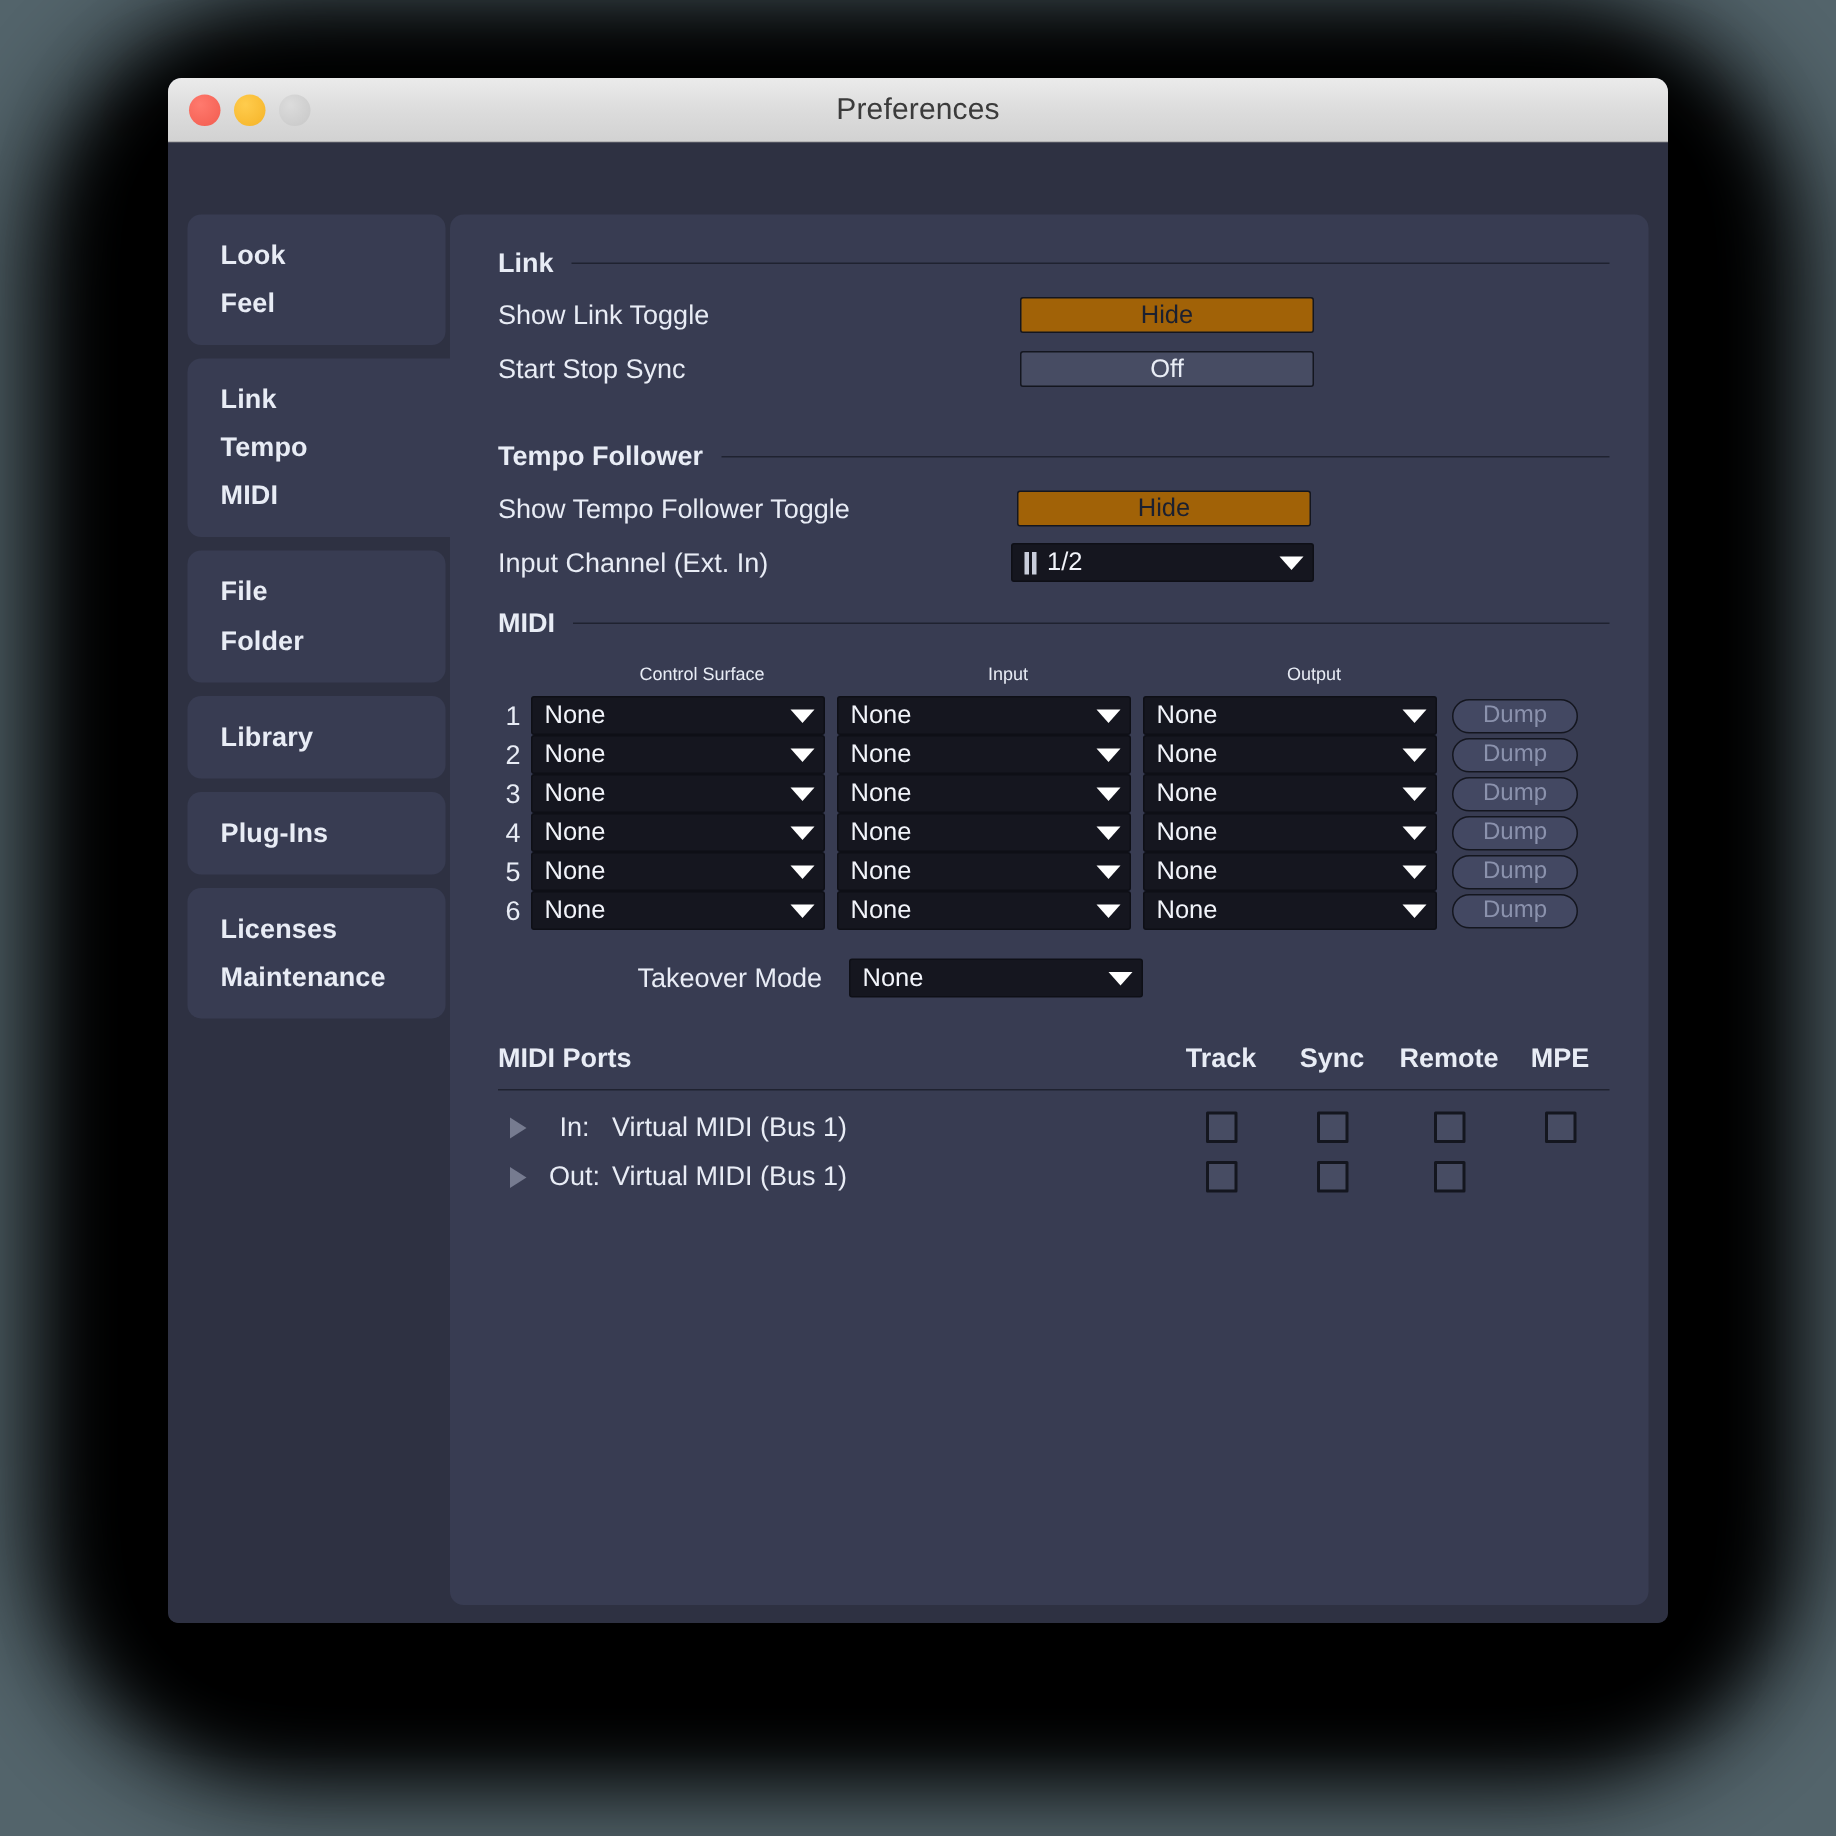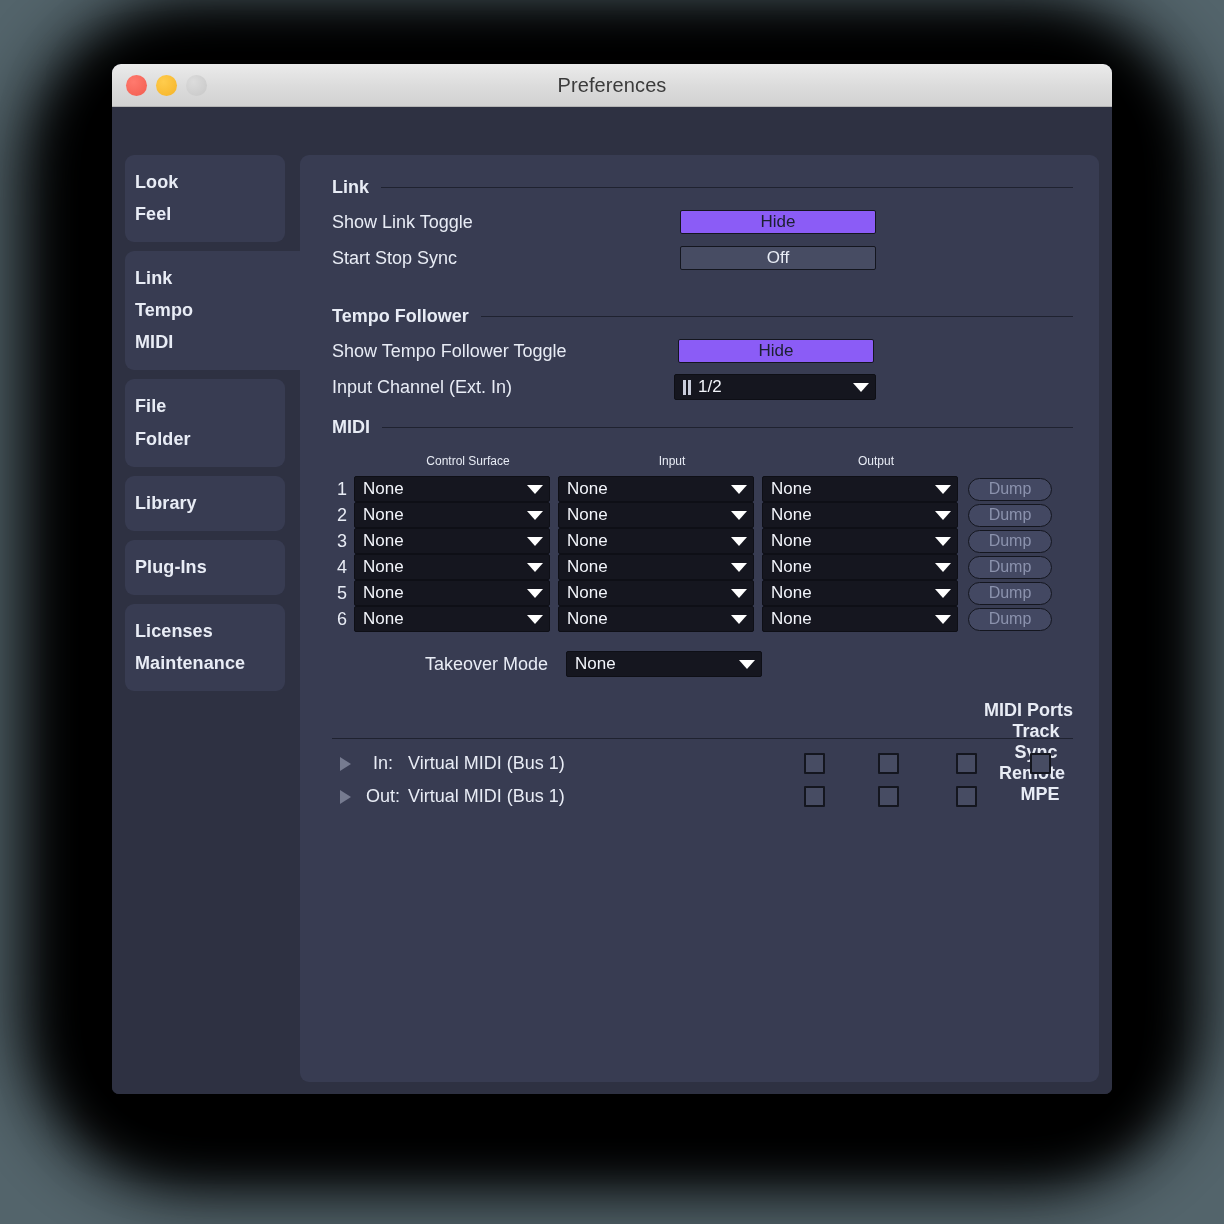--- a/index.html
+++ b/index.html
@@ -41,21 +41,21 @@
     border-radius: 180px;
     background: #000000;
     filter: blur(34px);
     opacity: 0.92;
   }
 
   
   #window {
     position: absolute;
     left: 112px;
-    top: 64px;
+    top: 52px;
     width: 1000px;
     height: 1030px;
     border-radius: 9px 9px 7px 7px;
     overflow: hidden;
     background: #2e3142;
     box-shadow: 0 18px 60px rgba(0,0,0,0.85);
   }
 
   
   #titlebar {
@@ -102,21 +102,21 @@
   
   #sidebar {
     position: absolute;
     left: 13px;
     top: 48px;
     width: 175px;
   }
   .nav-group {
     background: #383c52;
     border-radius: 9px;
-    padding: 11px 0 12px 0;
+    padding: 11px 0 12px 12px;
     margin-bottom: 9px;
     width: 160px;
   }
   .nav-group.active {
     width: 188px;
     border-radius: 9px 0 0 9px;
     background: #383c52;
   }
   .nav-item {
     font-size: 18px;
@@ -183,21 +183,21 @@
     border-radius: 2px;
     background: #474c63;
     color: #e8ecf5;
     font-size: 17px;
     display: flex;
     align-items: center;
     justify-content: center;
     box-sizing: border-box;
   }
   .val-btn.on {
-    background: #8b5cf6;
+    background: #a16207;
     color: #1b2030;
   }
 
   
   .dropdown {
     height: 26px;
     border: 1px solid #0e0f16;
     border-radius: 2px;
     background: #15161f;
     color: #f2f4fa;
@@ -304,21 +304,20 @@
   #takeover-row .dropdown { width: 196px; }
 
   
   #ports {
     margin-top: 14px;
   }
   .ports-head {
     display: flex;
     align-items: flex-end;
     height: 28px;
-    flex-direction: column;
   }
   .ports-head .ph-title {
     font-size: 18px;
     font-weight: bold;
     color: #e8ecf5;
     flex: 1;
   }
   .ports-head .ph-col {
     font-size: 18px;
     font-weight: bold;

